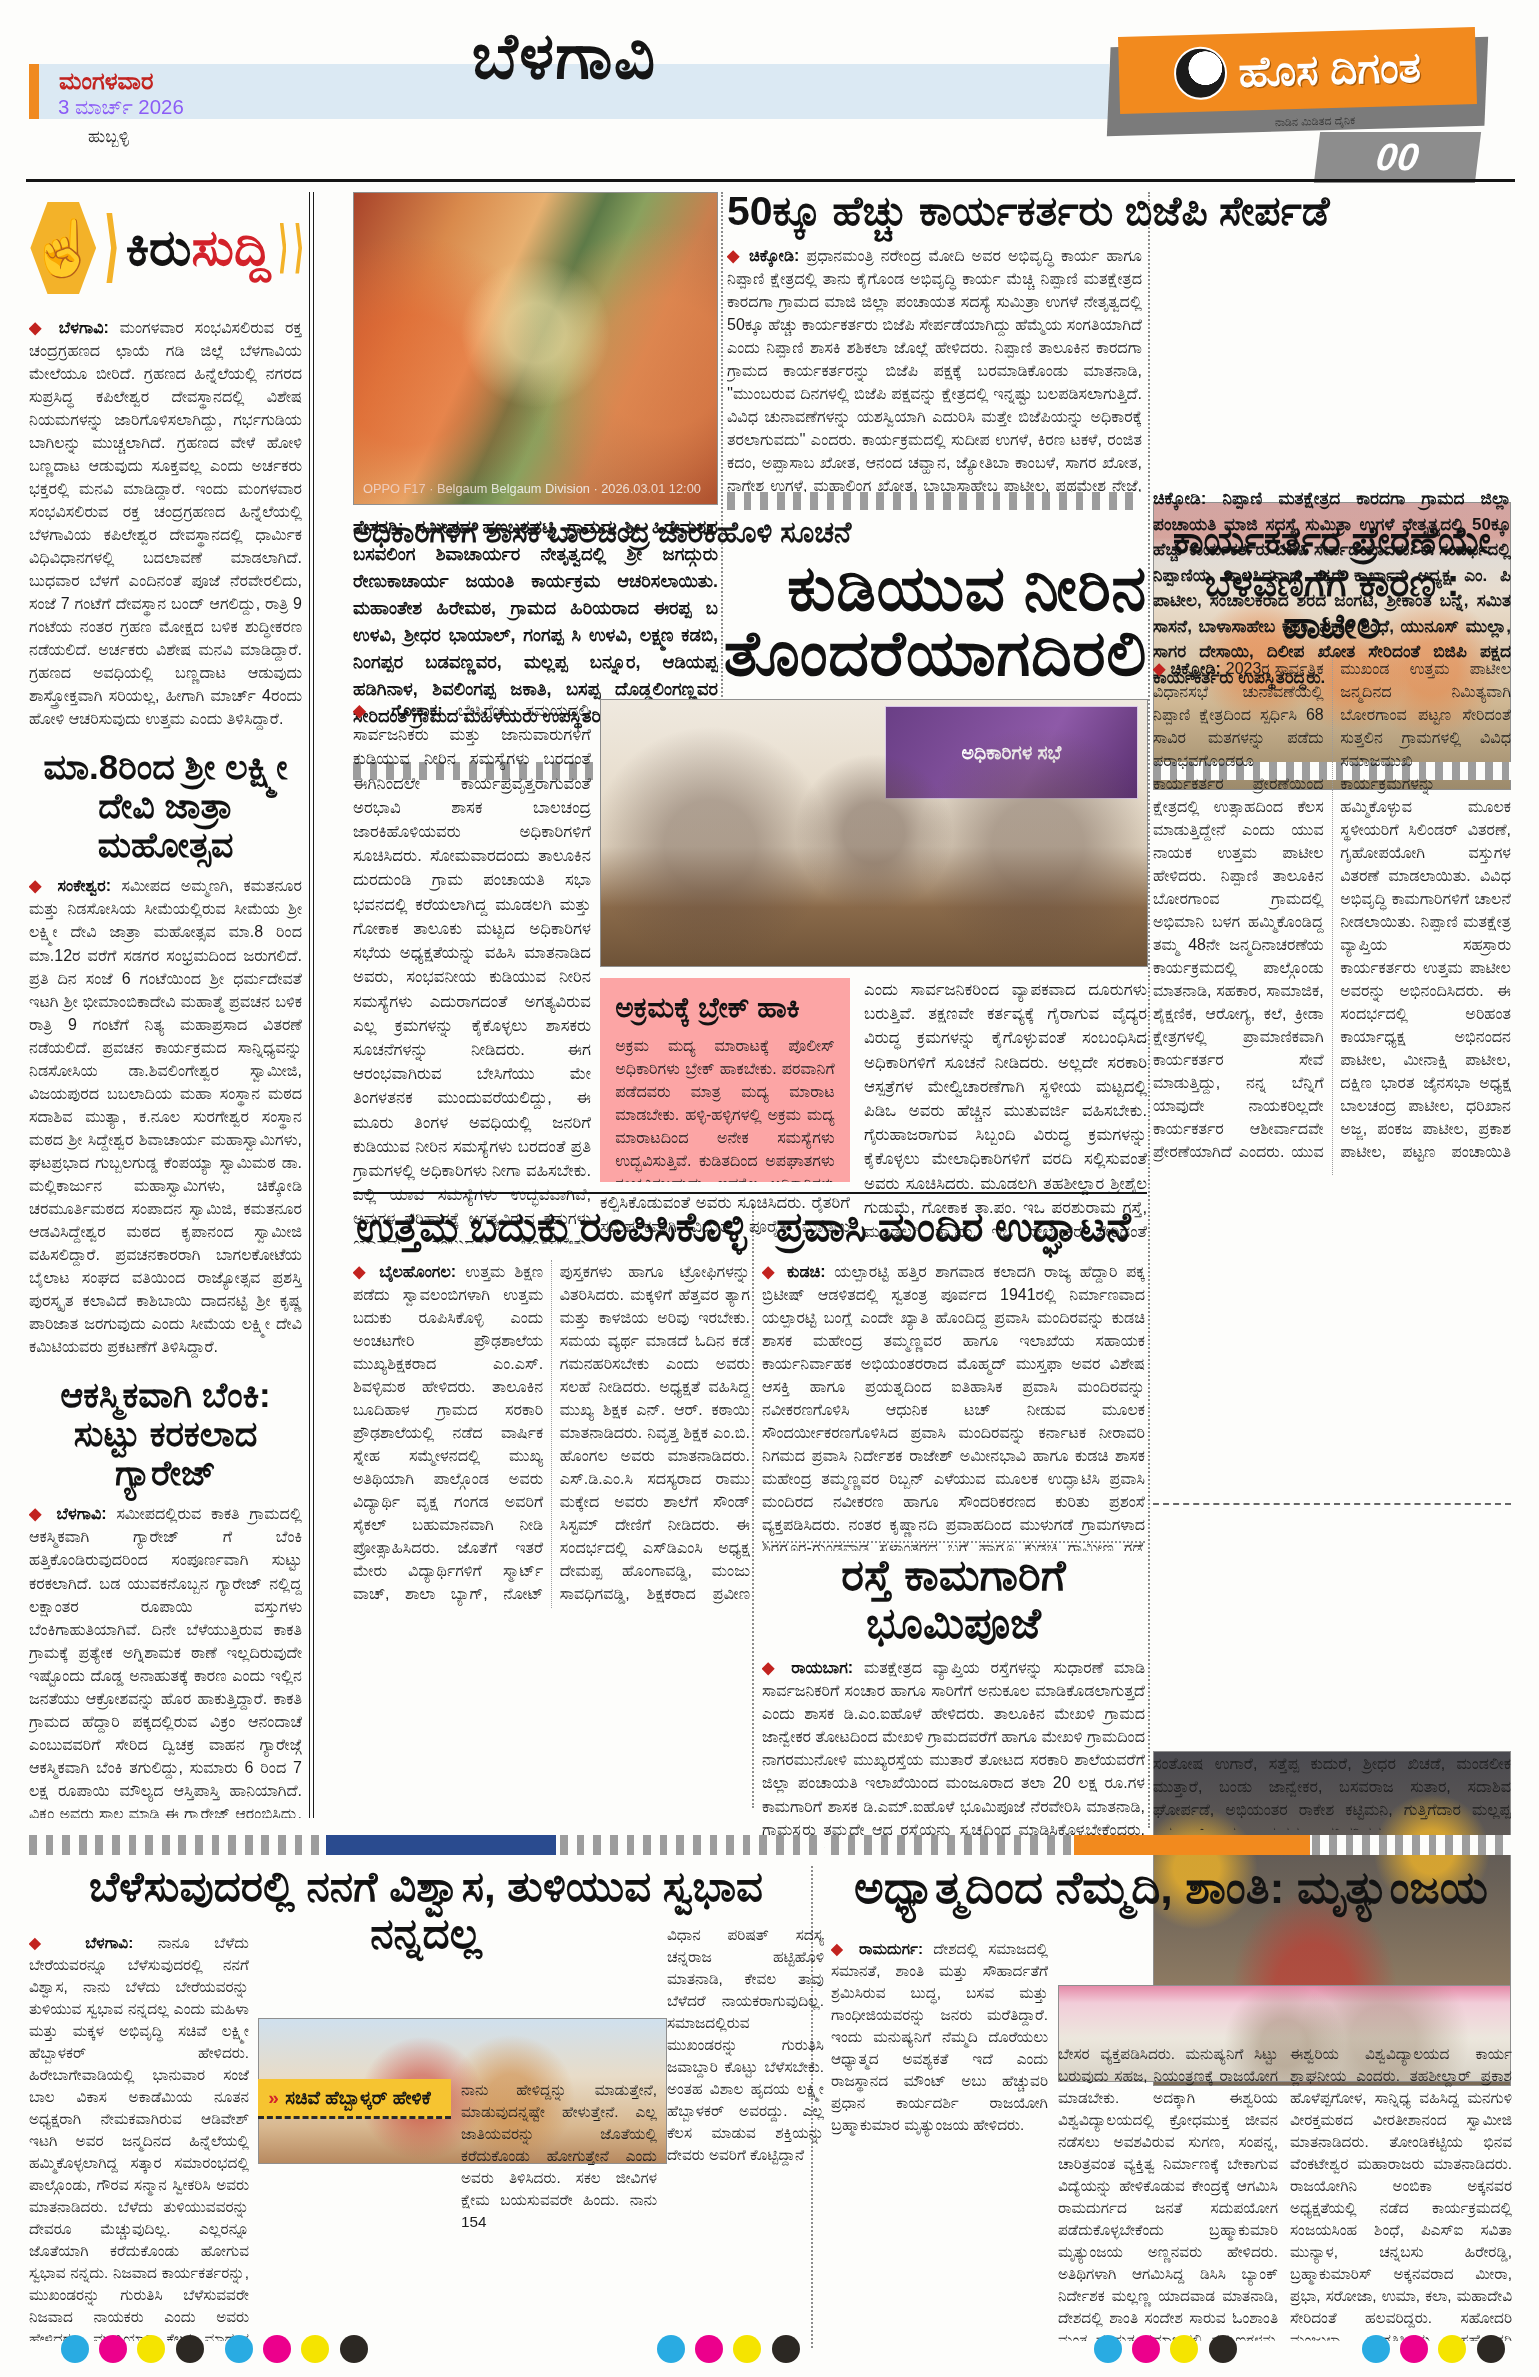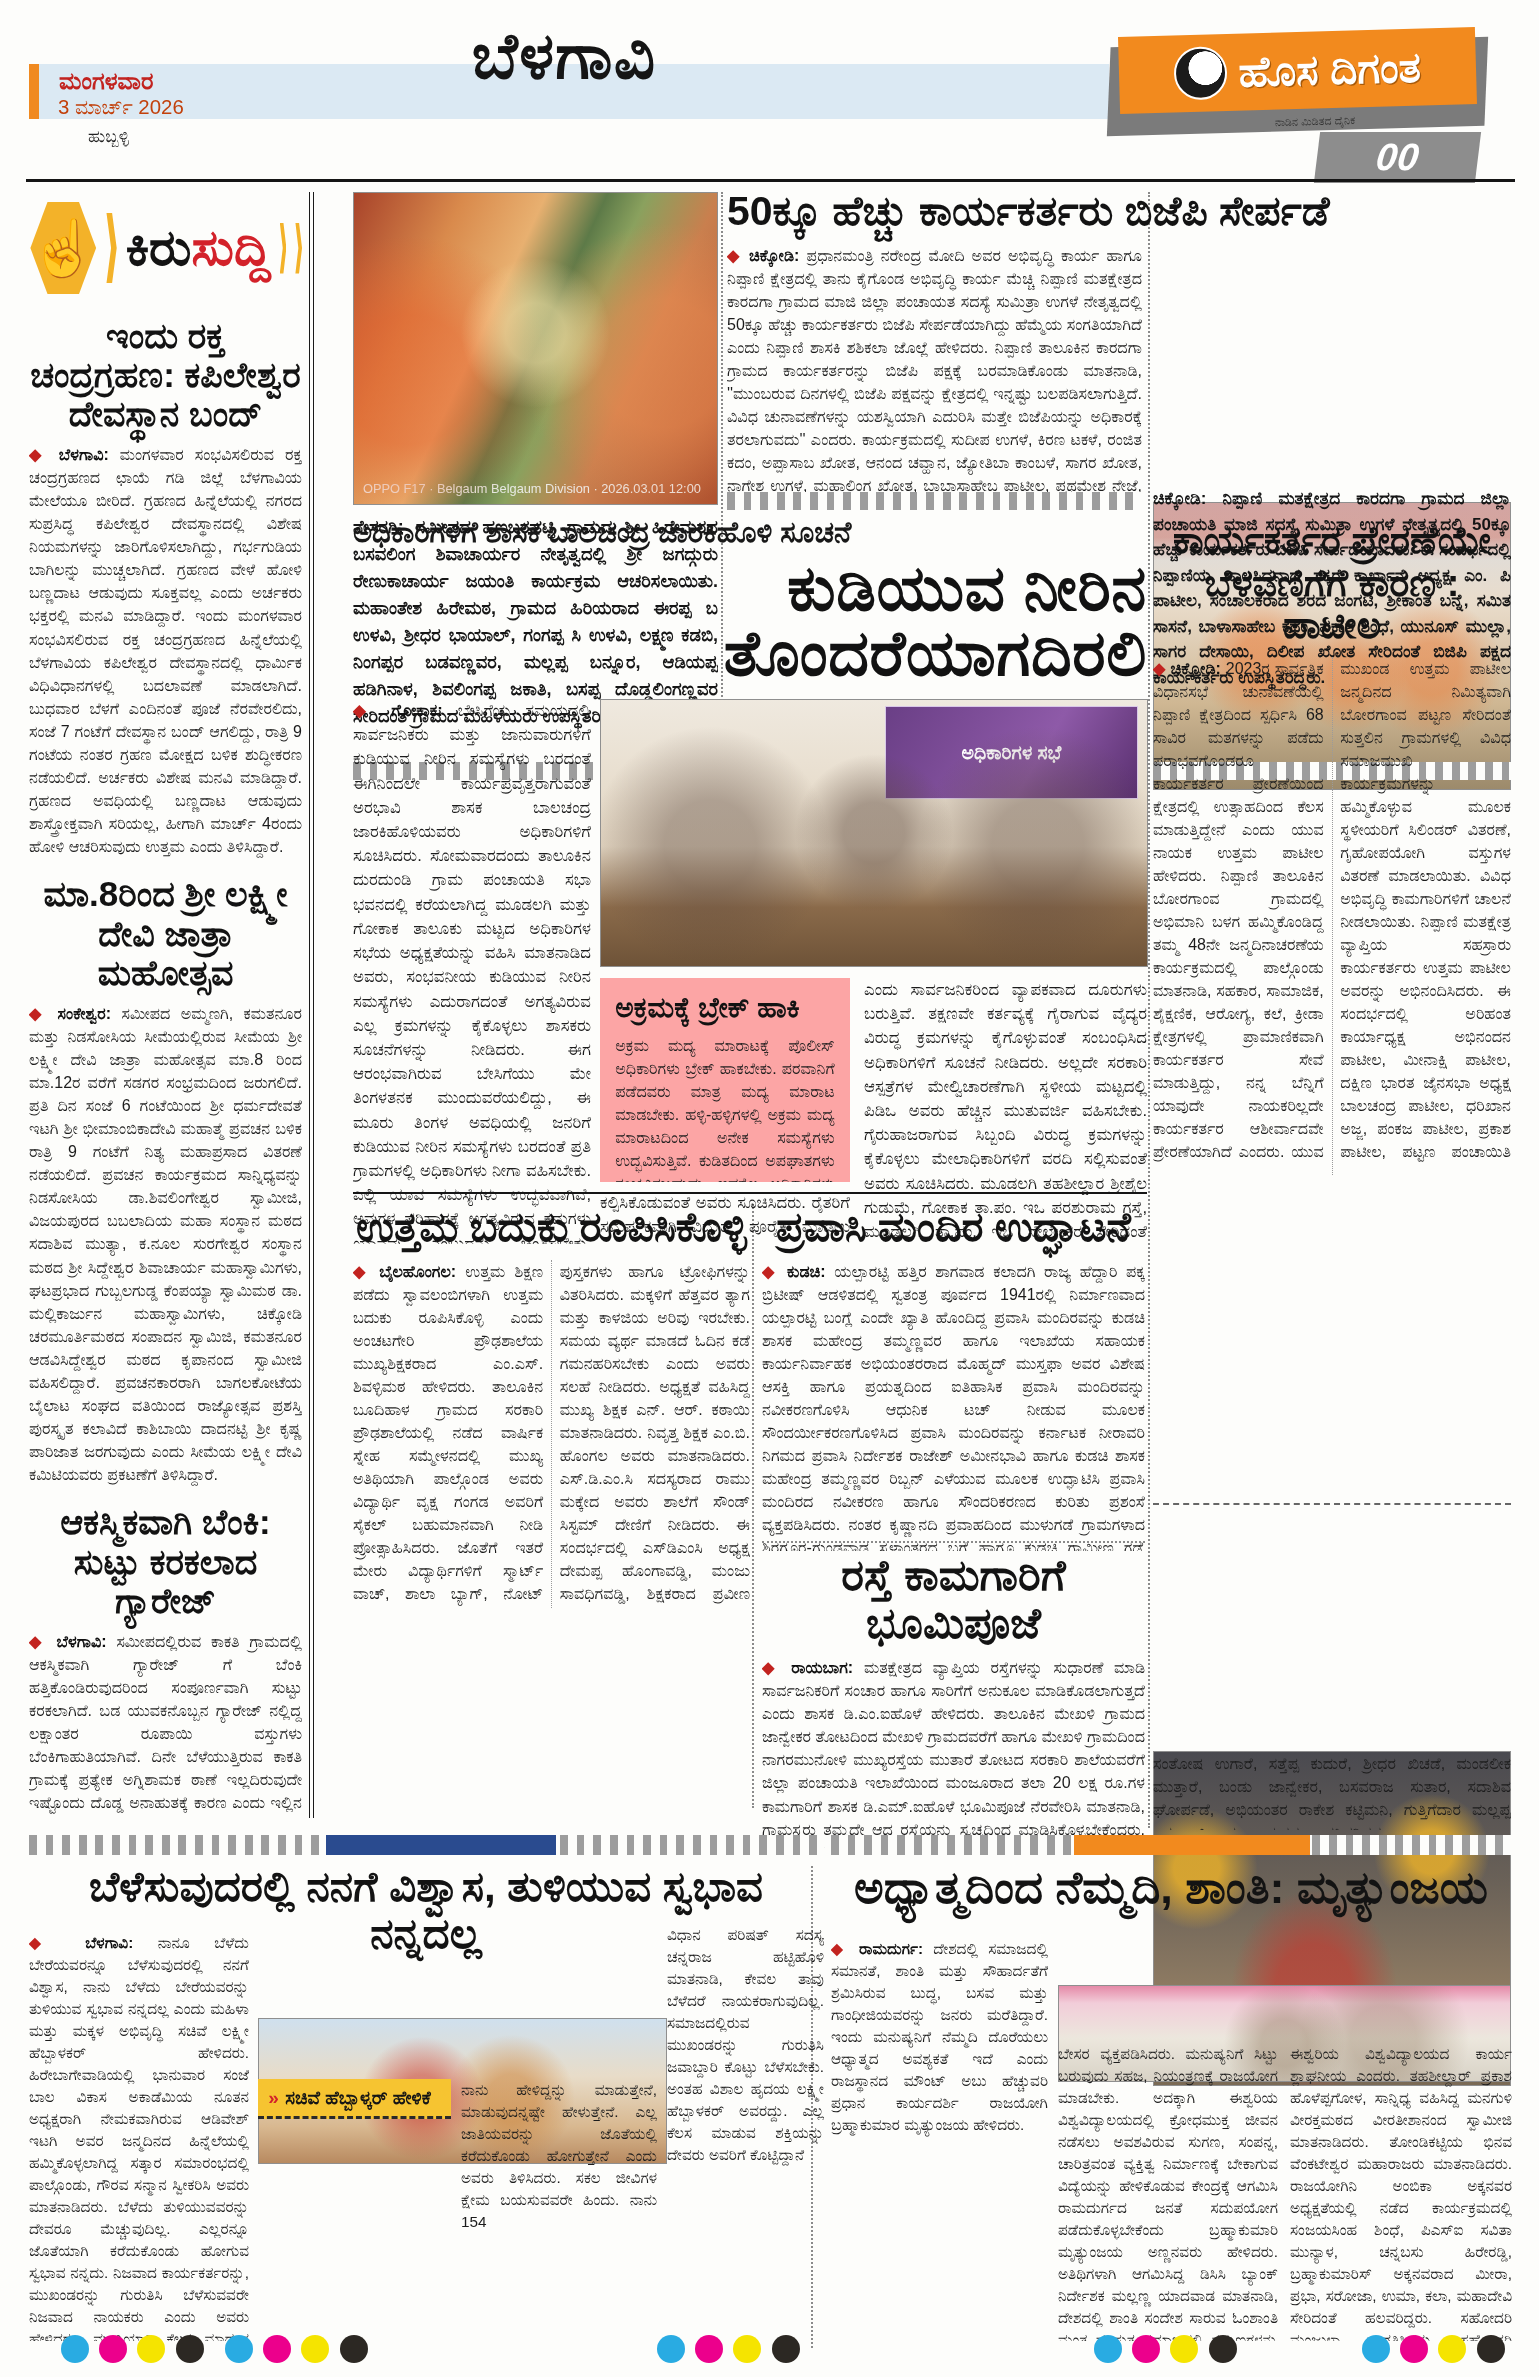--- a/index.html
+++ b/index.html
@@ -6,21 +6,21 @@
   .page{position:relative;width:1540px;height:2377px;margin:0 auto;background:#fdfdfb;
         font-family:"Liberation Sans",sans-serif;color:#121212;overflow:hidden;}
   .abs{position:absolute;}
   .just{text-align:justify;}
   .ovh{overflow:hidden;}
 
   
   .date-strip{left:29px;top:64px;width:1070px;height:55px;background:#dbe9f3;
               border-left:10.2px solid #f08a21;}
   .day{left:59px;top:68px;font-size:23.6px;font-weight:800;color:#c2231f;}
-  .date{left:58px;top:96px;font-size:20.4px;color:#c2410c;}
+  .date{left:58px;top:96px;font-size:20.4px;color:#8b5cf6;}
   .city-title{left:29px;top:19px;width:1070px;text-align:center;font-size:64px;
               font-weight:900;letter-spacing:1.3px;color:#151515;}
   .hubballi{left:88px;top:127px;font-size:17px;color:#222;}
   .logo-plate{left:1109px;top:42px;width:377px;height:89px;background:#7b7b7b;
               transform:skewX(-4deg) rotate(-1.6deg);}
   .logo-box{left:1119px;top:32px;width:357px;height:77px;background:#f28a1e;
             transform:rotate(-1.6deg);display:flex;align-items:center;justify-content:center;gap:11.5px;}
   .logo-circle{width:49px;height:49px;border-radius:50%;
                background:radial-gradient(circle at 60% 40%, #ffffff 0 40%, #1b1b1b 41% 100%);
                border:2.6px solid #fff;flex:0 0 auto;}
@@ -146,21 +146,20 @@
   <div class="abs ovh" style="left:29px;top:192px;width:273px;height:1626px;">
     <div class="kiru-badge">
       <div class="kiru-hex">☝</div>
       <div class="chev"></div>
       <div class="kiru-title"><span>ಕಿರು</span><span class="red">ಸುದ್ದಿ</span></div>
       <div class="chev small"></div>
       <div class="chev small"></div>
     </div>
 
     <div style="margin-top:11.5px;">
-      <div class="hl hl-side">ಇಂದು ರಕ್ತ ಚಂದ್ರಗ್ರಹಣ: ಕಪಿಲೇಶ್ವರ ದೇವಸ್ಥಾನ ಬಂದ್</div>
       <p class="body-sm just" style="margin:10.2px 0 0;">
         <span class="dl">◆ </span>
         <span class="dl-place">ಬೆಳಗಾವಿ:</span>
         <span>ಮಂಗಳವಾರ ಸಂಭವಿಸಲಿರುವ ರಕ್ತ ಚಂದ್ರಗ್ರಹಣದ ಛಾಯೆ ಗಡಿ ಜಿಲ್ಲೆ ಬೆಳಗಾವಿಯ ಮೇಲೆಯೂ ಬೀರಿದೆ. ಗ್ರಹಣದ ಹಿನ್ನೆಲೆಯಲ್ಲಿ ನಗರದ ಸುಪ್ರಸಿದ್ಧ ಕಪಿಲೇಶ್ವರ ದೇವಸ್ಥಾನದಲ್ಲಿ ವಿಶೇಷ ನಿಯಮಗಳನ್ನು ಜಾರಿಗೊಳಿಸಲಾಗಿದ್ದು, ಗರ್ಭಗುಡಿಯ ಬಾಗಿಲನ್ನು ಮುಚ್ಚಲಾಗಿದೆ. ಗ್ರಹಣದ ವೇಳೆ ಹೋಳಿ ಬಣ್ಣದಾಟ ಆಡುವುದು ಸೂಕ್ತವಲ್ಲ ಎಂದು ಅರ್ಚಕರು ಭಕ್ತರಲ್ಲಿ ಮನವಿ ಮಾಡಿದ್ದಾರೆ. ಇಂದು ಮಂಗಳವಾರ ಸಂಭವಿಸಲಿರುವ ರಕ್ತ ಚಂದ್ರಗ್ರಹಣದ ಹಿನ್ನೆಲೆಯಲ್ಲಿ ಬೆಳಗಾವಿಯ ಕಪಿಲೇಶ್ವರ ದೇವಸ್ಥಾನದಲ್ಲಿ ಧಾರ್ಮಿಕ ವಿಧಿವಿಧಾನಗಳಲ್ಲಿ ಬದಲಾವಣೆ ಮಾಡಲಾಗಿದೆ. ಬುಧವಾರ ಬೆಳಗೆ ಎಂದಿನಂತೆ ಪೂಜೆ ನೆರವೇರಲಿದು, ಸಂಜೆ 7 ಗಂಟೆಗೆ ದೇವಸ್ಥಾನ ಬಂದ್ ಆಗಲಿದ್ದು, ರಾತ್ರಿ 9 ಗಂಟೆಯ ನಂತರ ಗ್ರಹಣ ಮೋಕ್ಷದ ಬಳಿಕ ಶುದ್ಧೀಕರಣ ನಡೆಯಲಿದೆ. ಅರ್ಚಕರು ವಿಶೇಷ ಮನವಿ ಮಾಡಿದ್ದಾರೆ. ಗ್ರಹಣದ ಅವಧಿಯಲ್ಲಿ ಬಣ್ಣದಾಟ ಆಡುವುದು ಶಾಸ್ತ್ರೋಕ್ತವಾಗಿ ಸರಿಯಲ್ಲ, ಹೀಗಾಗಿ ಮಾರ್ಚ್ 4ರಂದು ಹೋಳಿ ಆಚರಿಸುವುದು ಉತ್ತಮ ಎಂದು ತಿಳಿಸಿದ್ದಾರೆ.</span>
       </p>
     </div>
 
     <div style="margin-top:16.6px;">
       <div class="hl hl-side">ಮಾ.8ರಿಂದ ಶ್ರೀ ಲಕ್ಷ್ಮೀ ದೇವಿ ಜಾತ್ರಾ ಮಹೋತ್ಸವ</div>
       <p class="body-sm just" style="margin:10.2px 0 0;">

